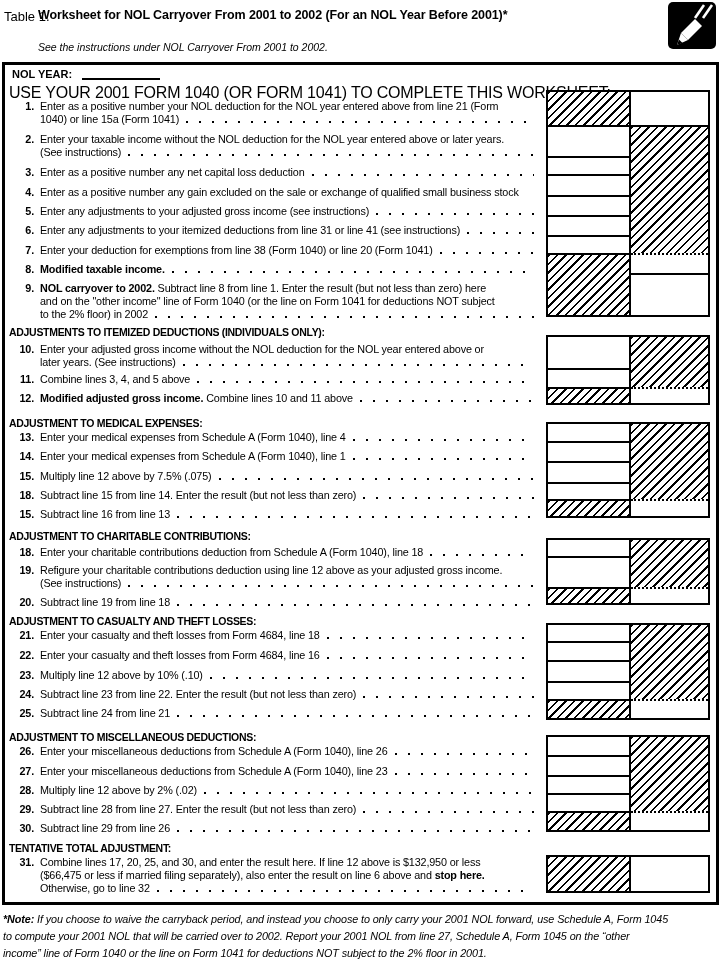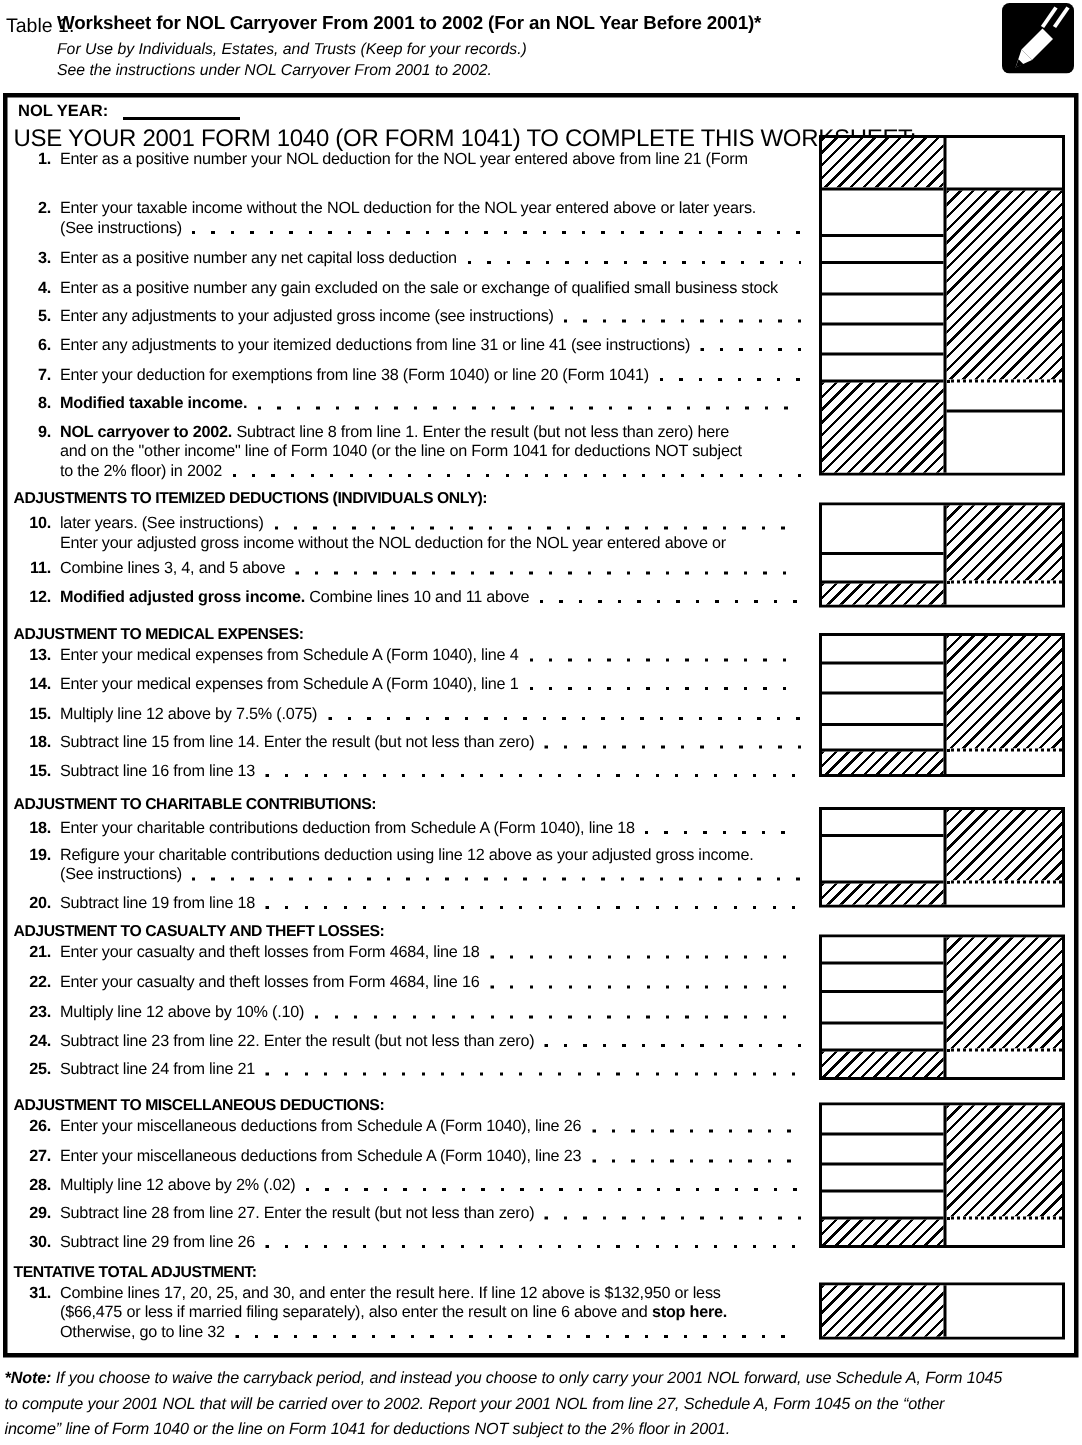--- a/index.html
+++ b/index.html
@@ -50,21 +50,20 @@
   .fline { white-space: nowrap; }
   .fline b { font-weight: bold; }
 </style>
 </head>
 <body>
 
 <div class="page">
 
   <span class="table-label">Table 1.</span>
   <span class="doc-title">Worksheet for NOL Carryover From 2001 to 2002 (For an NOL Year Before 2001)*</span>
-  <span class="doc-sub1">For Use by Individuals, Estates, and Trusts (Keep for your records.)</span>
   <span class="doc-sub2">See the instructions under NOL Carryover From 2001 to 2002.</span>
 
   <div class="pencil-box">
     <svg width="48" height="47" viewBox="0 0 48 47">
       <rect x="0" y="0" width="48" height="47" rx="5" fill="#000"></rect>
       <line x1="36" y1="3" x2="27" y2="16" stroke="#fff" stroke-width="2.6"></line>
       <line x1="44" y1="3" x2="35" y2="16" stroke="#fff" stroke-width="2.6"></line>
       <polygon points="27,17 34,24 20,38 13,31" fill="#fff"></polygon>
       <polygon points="13,31 20,38 9,43" fill="#fff"></polygon>
       <polygon points="11,37.5 14.5,41 9,43" fill="#000"></polygon>
@@ -76,20 +75,21 @@
   <div class="nol-year">
     <span>NOL YEAR:</span><span class="nol-blank"></span>
   </div>
   <div class="intro">USE YOUR 2001 FORM 1040 (OR FORM 1041) TO COMPLETE THIS WORKSHEET:</div>
 
   <div>
       <div class="item" style="top: 100px;">
         <span class="num">1.</span>
         <div class="body">
           <div class="tline"><span class="seg">Enter as a positive number your NOL deduction for the NOL year entered above from line 21 (Form</span></div>
+          <div class="tline"><span class="seg">1040) or line 15a (Form 1041)</span><span class="leader"></span></div>
         </div>
       </div>
       <div class="item" style="top: 133px;">
         <span class="num">2.</span>
         <div class="body">
           <div class="tline"><span class="seg">Enter your taxable income without the NOL deduction for the NOL year entered above or later years.</span></div>
           <div class="tline"><span class="seg">(See instructions)</span><span class="leader"></span></div>
         </div>
       </div>
       <div class="item" style="top: 166px;">
@@ -133,22 +133,22 @@
         <div class="body">
           <div class="tline"><span class="seg bold">NOL carryover to 2002.</span><span class="seg"> Subtract line 8 from line 1. Enter the result (but not less than zero) here</span></div>
           <div class="tline"><span class="seg">and on the "other income" line of Form 1040 (or the line on Form 1041 for deductions NOT subject</span></div>
           <div class="tline"><span class="seg">to the 2% floor) in 2002</span><span class="leader"></span></div>
         </div>
       </div>
       <div class="section" style="top: 326px;">ADJUSTMENTS TO ITEMIZED DEDUCTIONS (INDIVIDUALS ONLY):</div>
       <div class="item" style="top: 343px;">
         <span class="num">10.</span>
         <div class="body">
+          <div class="tline"><span class="seg">Enter your adjusted gross income without the NOL deduction for the NOL year entered above or</span></div>
           <div class="tline"><span class="seg">later years. (See instructions)</span><span class="leader"></span></div>
-          <div class="tline"><span class="seg">Enter your adjusted gross income without the NOL deduction for the NOL year entered above or</span></div>
         </div>
       </div>
       <div class="item" style="top: 373px;">
         <span class="num">11.</span>
         <div class="body">
           <div class="tline"><span class="seg">Combine lines 3, 4, and 5 above</span><span class="leader"></span></div>
         </div>
       </div>
       <div class="item" style="top: 392px;">
         <span class="num">12.</span>

